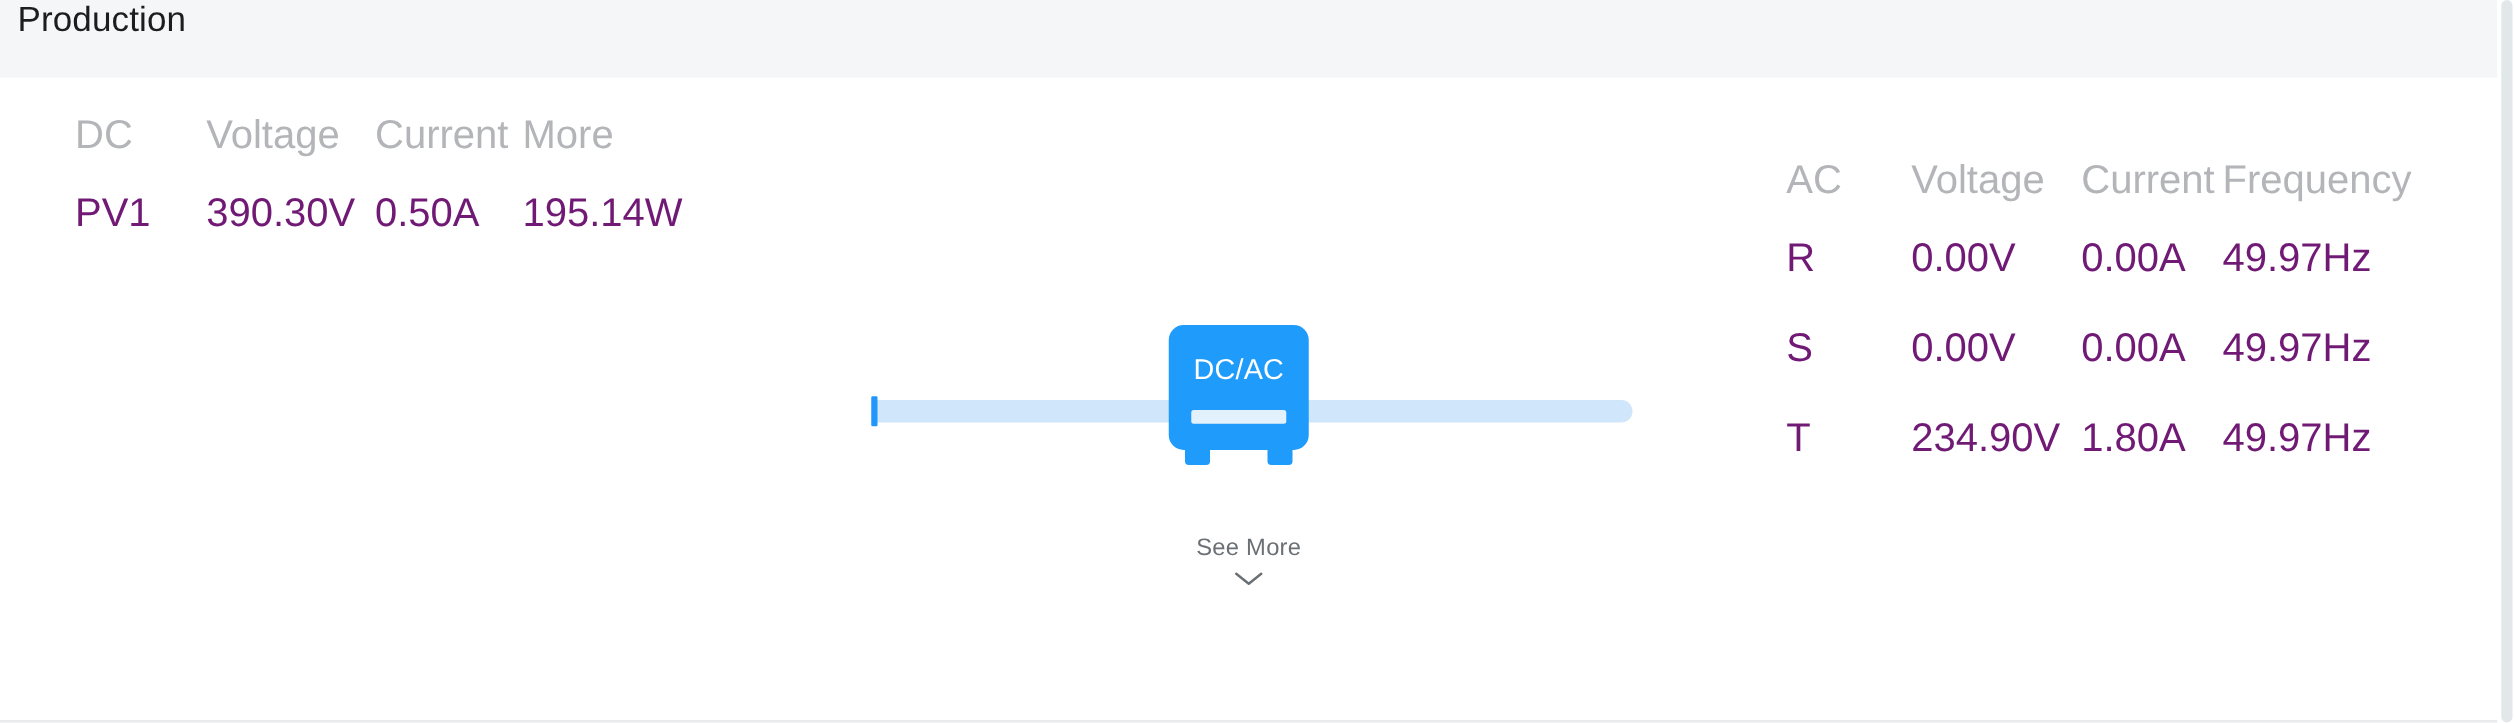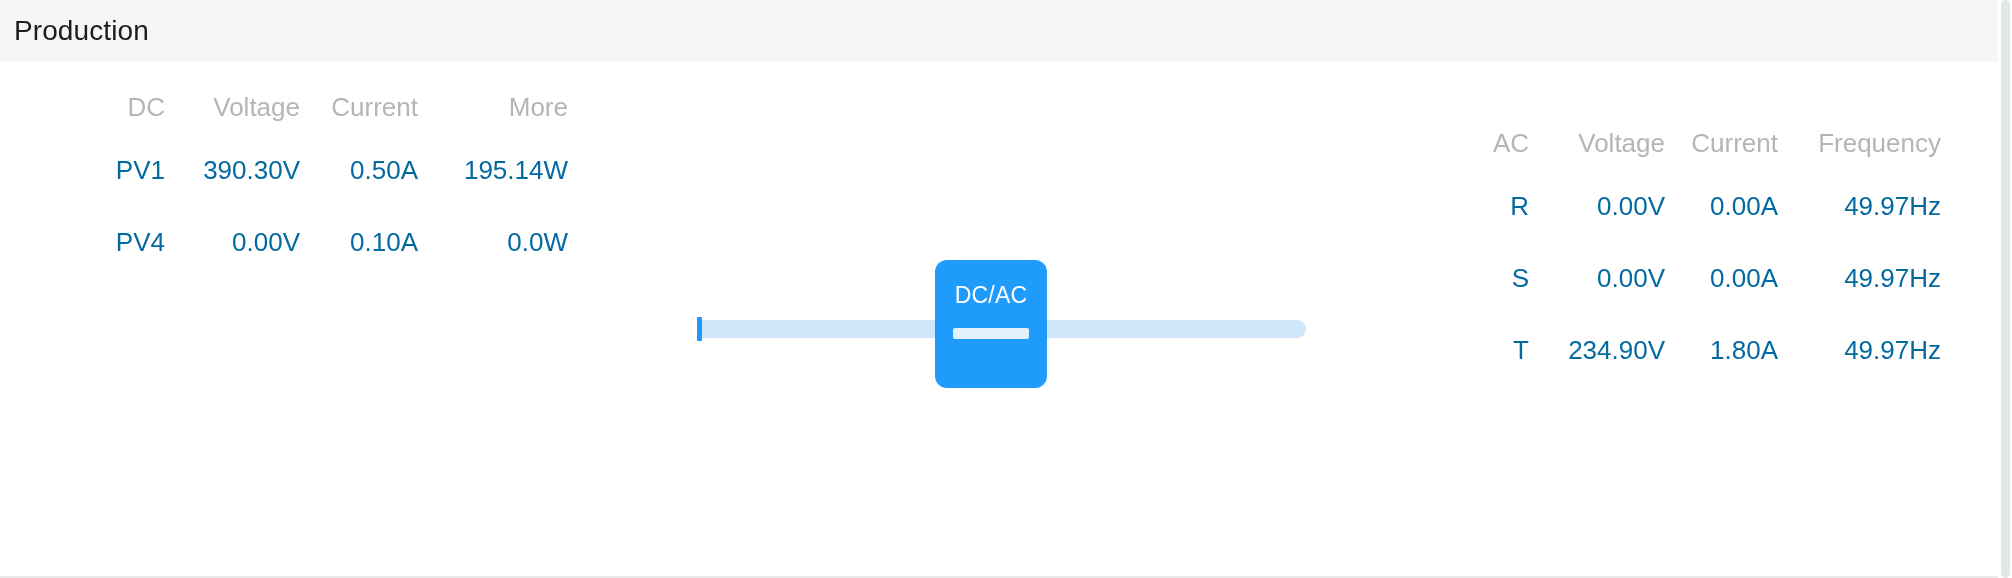--- a/index.html
+++ b/index.html
@@ -24,21 +24,21 @@
     border-bottom: 2px solid #e8eaec;
     box-sizing: border-box;
     overflow: hidden;
   }
 
   
   #panel-header {
     height: 62px;
     background: #f4f6f8;
     display: flex;
-    align-items: center;
+    align-items: flex-start;
     padding-left: 14px;
     box-sizing: border-box;
   }
   #panel-title {
     font-size: 28px;
     color: #1b1d1f;
     font-weight: 400;
     letter-spacing: 0.1px;
   }
 
@@ -51,34 +51,34 @@
   
   .side-table {
     position: absolute;
     border-collapse: collapse;
   }
   #dc-table { left: 60px; top: 18px; }
   #ac-table { left: 1429px; top: 54px; }
 
   .side-table th,
   .side-table td {
-    font-size: 26px;
+    font-size: 32px;
     font-weight: 400;
-    text-align: right;
+    text-align: left;
     padding: 0;
     height: 72px;
     vertical-align: middle;
     white-space: nowrap;
   }
   .side-table th {
     color: #b3b5b8;
     height: 54px;
     font-weight: 400;
   }
-  .side-table td { color: #0369a1; }
+  .side-table td { color: #701a75; }
 
   
   #dc-table .col-name { width: 105px; }
   #dc-table .col-v    { width: 135px; }
   #dc-table .col-a    { width: 118px; }
   #dc-table .col-p    { width: 150px; }
 
   
   #ac-table .col-name { width: 100px; }
   #ac-table .col-v    { width: 136px; }
@@ -125,21 +125,21 @@
     position: absolute;
     left: 245px;
     top: 0;
     width: 112px;
     height: 112px;
   }
   #inverter-body {
     position: absolute;
     left: 0; top: 0;
     width: 112px;
-    height: 128px;
+    height: 100px;
     background: #1f9bfb;
     border-radius: 12px;
     box-sizing: border-box;
   }
   #inverter-label {
     position: absolute;
     left: 0;
     top: 22px;
     width: 112px;
     text-align: center;
@@ -225,26 +225,20 @@
           <th class="col-a">Current</th>
           <th class="col-p">More</th>
         </tr>
       </thead>
       <tbody>
         <tr>
           <td class="col-name">PV1</td>
           <td class="col-v">390.30V</td>
           <td class="col-a">0.50A</td>
           <td class="col-p">195.14W</td>
-        </tr>
-        <tr>
-          <td class="col-name">PV4</td>
-          <td class="col-v">0.00V</td>
-          <td class="col-a">0.10A</td>
-          <td class="col-p">0.0W</td>
         </tr>
       </tbody>
     </table>
 
     <div id="flow-diagram">
 
       <div class="flow-bar" id="flow-bar-left"></div>
       <div id="flow-pulse"></div>
       <div class="flow-bar" id="flow-bar-right"></div>
 
@@ -283,19 +277,25 @@
         </tr>
         <tr>
           <td class="col-name">T</td>
           <td class="col-v">234.90V</td>
           <td class="col-a">1.80A</td>
           <td class="col-f">49.97Hz</td>
         </tr>
       </tbody>
     </table>
 
+    <div id="see-more">
+      <span id="see-more-label">See More</span>
+      <svg id="see-more-chevron" viewBox="0 0 26 14">
+        <path d="M3 3 L13 11 L23 3" fill="none" stroke="#6b7075" stroke-width="2" stroke-linecap="round" stroke-linejoin="round"></path>
+      </svg>
+    </div>
 
   </div>
 </div>
 
 <div id="scroll-gutter">
   <div id="scroll-track"></div>
 </div>
 
 </body></html>

